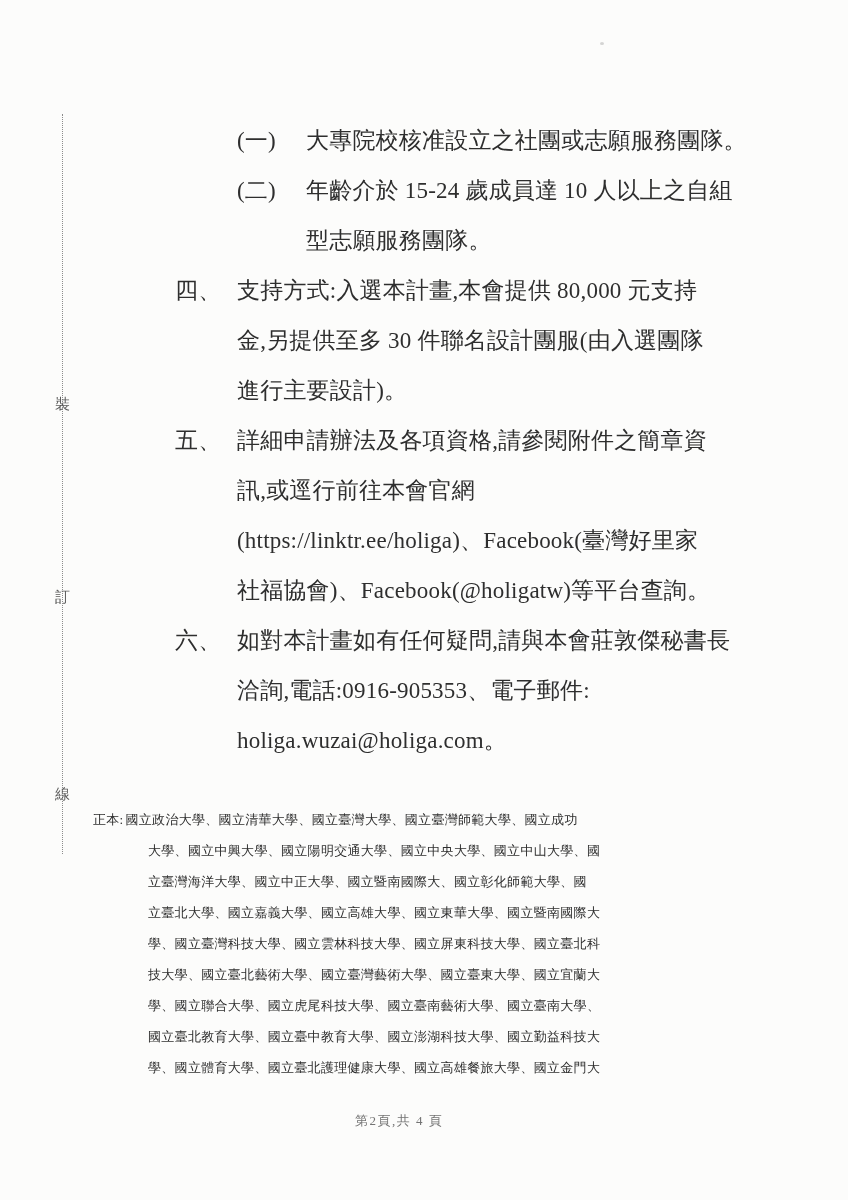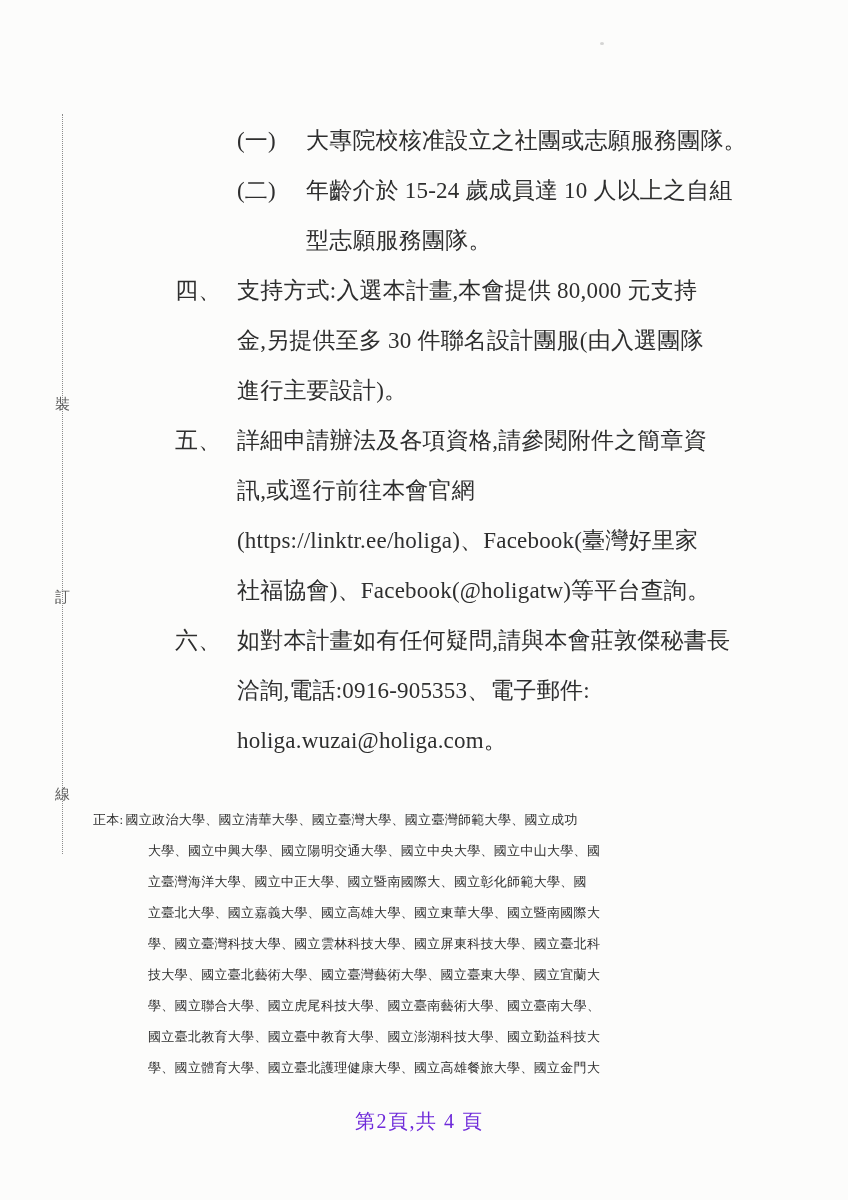--- a/index.html
+++ b/index.html
@@ -45,22 +45,22 @@
     position:absolute; left:93px; top:804px; width:700px;
     font-size:13px; letter-spacing:0.3px;
   }
   .r-ln { height:31px; line-height:31px; white-space:nowrap; }
   .r-cont { padding-left:55px; }
   .r-label { padding-right:2px; }
 
   
   .footer {
     position:absolute; left:355px; top:1108px;
-    font-size:20px; line-height:26px; letter-spacing:1.5px;
-    color:#6d28d9;
+    font-size:13px; line-height:26px; letter-spacing:1.5px;
+    color:#737373;
   }
 
   
   .speck {
     position:absolute; width:4px; height:3px;
     background:#b9b9b9; border-radius:50%; opacity:.6;
   }
 </style>
 </head>
 <body>

